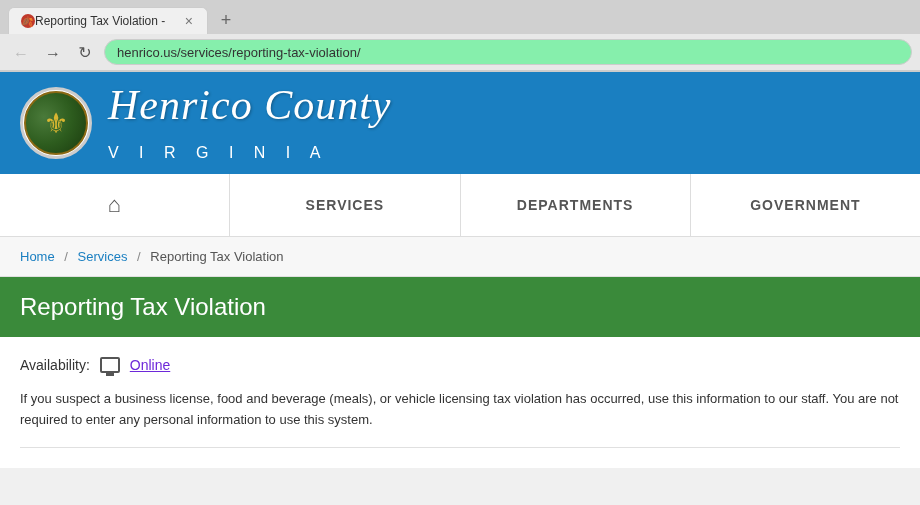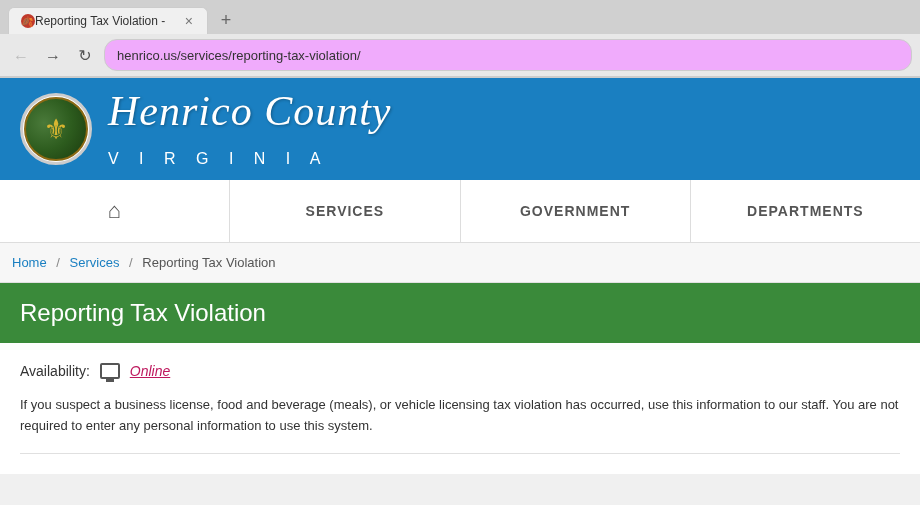--- a/index.html
+++ b/index.html
@@ -80,26 +80,26 @@
       background: transparent;
       cursor: pointer;
       font-size: 16px;
       color: #555;
       display: flex; align-items: center; justify-content: center;
       border-radius: 50%;
     }
     .nav-btn.disabled { color: #bbb; cursor: default; }
     .address-bar {
       flex: 1;
-      height: 32px;
+      height: 26px;
       border: 1px solid #ccc;
       border-radius: 13px;
       padding: 0 12px;
       font-size: 13px;
-      background: #f0abfc;
+      background: #86efac;
       color: #333;
       outline: none;
     }
 
     
     .site-content {
       background: white;
       border-radius: 32px;
     }
 
@@ -188,21 +188,21 @@
       gap: 8px;
     }
     .nav-item:last-child { border-right: none; }
     .nav-home-icon {
       font-size: 22px;
       color: #555;
     }
 
     
     .breadcrumb {
-      padding: 12px 12px;
+      padding: 12px 20px;
       font-size: 13px;
       color: #555;
       background: #f7f7f7;
       border-bottom: 1px solid #e0e0e0;
     }
     .breadcrumb a {
       color: #1a7fc1;
       text-decoration: none;
     }
     .breadcrumb-sep { margin: 0 6px; color: #888; }
@@ -248,22 +248,21 @@
       display: block;
       width: 8px;
       height: 3px;
       background: #555;
       position: absolute;
       bottom: -5px;
       left: 50%;
       transform: translateX(-50%);
     }
     .availability-status {
-      color: #be185d;
-      font-style: italic;
+      color: #6d28d9;
     }
     .content-description {
       font-size: 13px;
       color: #333;
       line-height: 1.6;
       margin-bottom: 16px;
     }
     .content-divider {
       border: none;
       border-top: 1px solid #e0e0e0;
@@ -303,24 +302,24 @@
   </div>
 
   <nav class="site-nav">
     <div class="nav-item">
       <span class="nav-home-icon">⌂</span>
     </div>
     <div class="nav-item">
       <span>SERVICES</span>
     </div>
     <div class="nav-item">
+      <span>DEPARTMENTS</span>
+    </div>
+    <div class="nav-item">
       <span>GOVERNMENT</span>
-    </div>
-    <div class="nav-item">
-      <span>DEPARTMENTS</span>
     </div>
   </nav>
 
   <div class="breadcrumb">
     <a href="#">Home</a>
     <span class="breadcrumb-sep">/</span>
     <a href="#">Services</a>
     <span class="breadcrumb-sep">/</span>
     <span>Reporting Tax Violation</span>
   </div>

